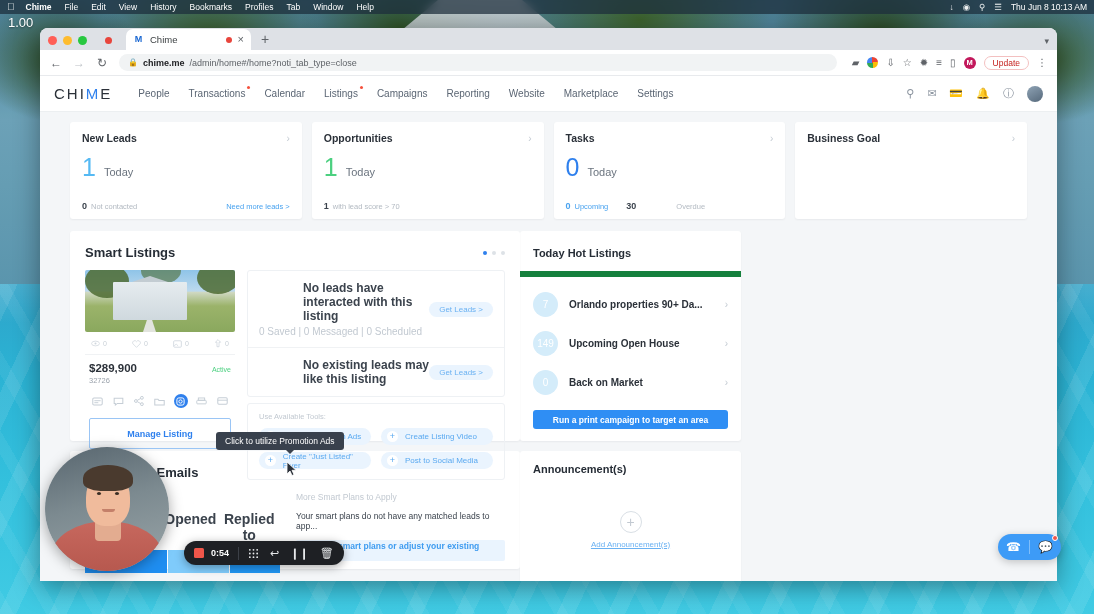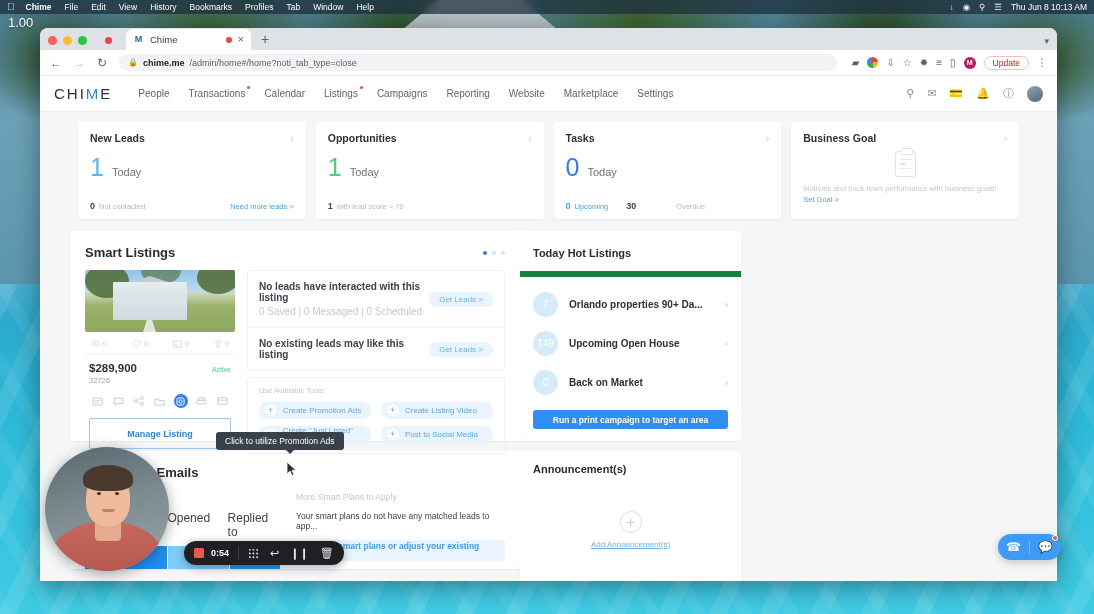--- a/index.html
+++ b/index.html
@@ -142,21 +142,21 @@
   .nav-link { font-size: 10px; color: #5a6573; position: relative; white-space: nowrap;}
   .nav-link .dot { position: absolute; right: -5px; top: -2px; width: 3px; height: 3px;
     border-radius: 50%; background: #f5503c; }
   #app-nav .right-icons { margin-left: auto; display: flex; align-items: center; gap: 13px; }
   .ri { color: #8a939e; font-size: 11px; line-height:1;}
   .app-avatar { width: 16px; height: 16px; border-radius: 50%;
     background: linear-gradient(150deg,#8fa3b5,#55687a); }
 
   
   #content { padding: 10px 0 0 0; height: 469px; overflow: hidden; }
-  .cards-row { display: flex; gap: 10px; padding: 0 38px; }
+  .cards-row { display: flex; gap: 10px; padding: 0 30px; }
   .stat-card {
     flex: 1; background: #fff; border-radius: 3px; padding: 10px 12px 8px 12px;
     box-shadow: 0 1px 2px rgba(28,40,54,.06); height: 97px;
     display:flex; flex-direction:column;
   }
   .sc-head { display: flex; align-items: center; }
   .sc-title { font-size: 10.5px; font-weight: bold; color: #2b3139; }
   .sc-chev { margin-left: auto; color: #c4cbd3; font-size: 10px; }
   .sc-mid { display: flex; align-items: baseline; gap: 8px; margin-top: 11px; flex:1;}
   .sc-num { font-size: 25px; font-weight: 300; line-height: 1; }
@@ -224,21 +224,21 @@
     margin-top: 10px; height: 31px; border: 1px solid #9ac5f5; border-radius: 2px;
     color: #2f80ed; font-size: 9px; font-weight: bold;
     display:flex; align-items:center; justify-content:center;
   }
   .cursor-arrow { position:absolute; left: 246px; top: 385px; z-index: 44; }
 
   .sl-right { flex:1; display:flex; flex-direction:column; gap: 0; }
   .sl-lead-box { border:1px solid #eef1f4; border-radius:3px; }
   .sl-lead-row { display:flex; align-items:center; padding: 10px 11px; }
   .sl-lead-row + .sl-lead-row { border-top: 1px solid #f0f2f4; }
-  .sl-lead-txt { font-size: 10px; color:#3b434d; font-weight:600; }
+  .sl-lead-txt { font-size: 12px; color:#3b434d; font-weight:600;margin-left:44px; }
   .sl-lead-sub { font-size: 10px; color:#c2c9d1; margin-top:3px; }
   .getleads-btn { margin-left:auto; background:#eaf4fe; color:#6ab1f2; font-size:8px;
     border-radius:9px; padding:3px 10px; white-space:nowrap;}
   .tools-box { border:1px solid #eef1f4; border-radius:3px; margin-top: 6px; padding: 8px 11px 10px 11px;}
   .tools-label { font-size:7.5px; color:#c2c9d1; }
   .tools-grid { display:grid; grid-template-columns:1fr 1fr; gap: 7px 10px; margin-top:7px;}
   .tool-btn { background:#eaf4fe; border-radius:10px; height:17px; display:flex; align-items:center;
     font-size:8px; color:#5aa9f0; padding-left: 6px; }
   .tool-plus { width:11px;height:11px;border-radius:50%;background:#fff;color:#5aa9f0;
     display:flex;align-items:center;justify-content:center;font-size:9px;line-height:1;margin-right:7px;}
@@ -251,21 +251,21 @@
   .tooltip:after { content:""; position:absolute; left:70px; bottom:-4px; border:4px solid transparent;
     border-top-color:#39414d; border-bottom:0; }
 
   
   #smart-plan { margin-top: 10px; padding: 14px 15px 14px 15px; height: 118px; }
   .spe-cols { display:flex; gap: 16px; margin-top: 12px; }
   .spe-left { width: 195px; }
   .spe-right { flex: 1; }
   .spe-sub { font-size: 8.5px; color:#c2c9d1; }
   .spe-headrow { display:flex; margin-top: 9px; }
-  .spe-h { font-size: 12px; color:#3b434d; font-weight:400; }
+  .spe-h { font-size: 14px; color:#3b434d; font-weight:700;text-align:center; }
   .spe-h.c1 { width: 85px; } .spe-h.c2 { width: 62px; }
   .spe-bars { display:flex; gap: 1px; margin-top: 7px; height: 23px; }
   .spe-bar { display:flex; align-items:center; justify-content:center; color:#fff; font-size:10px; }
   .spe-bar.b1 { width:85px; background:#1f8ef1; }
   .spe-bar.b2 { width:62px; background:#7fcbfb; }
   .spe-bar.b3 { width:52px; background:#2196f3; }
   .spe-text { font-size: 8.5px; color:#3b434d; margin-top: 9px; }
   .spe-cta { margin-top: 9px; background:#eaf4fe; color:#3f9cf0; font-size:8.5px; font-weight:bold;
     border-radius:2px; height:21px; display:flex; align-items:center; justify-content:center;}
 
@@ -482,31 +482,20 @@
               <b>30</b>
               <span>Overdue</span>
             </span>
           </div>
         </div>
 
         <div class="stat-card">
           <div class="sc-head">
             <span class="sc-title">Business Goal</span>
             <span class="sc-chev">›</span>
-          </div>
-          <div class="goal-body">
-            <div class="clipboard">
-              <div class="clip-line"></div>
-                <div class="clip-line s"></div>
-                <div class="clip-line"></div>
-            </div>
-            <div class="goal-text">
-              <span>Motivate and track team performance with business goals!</span>
-              <span class="link">Set Goal &gt;</span>
-            </div>
           </div>
         </div>
 
       </div>
 
       <div class="main-grid">
 
         <div class="col-left">
 
           <div class="panel" id="smart-listings">

